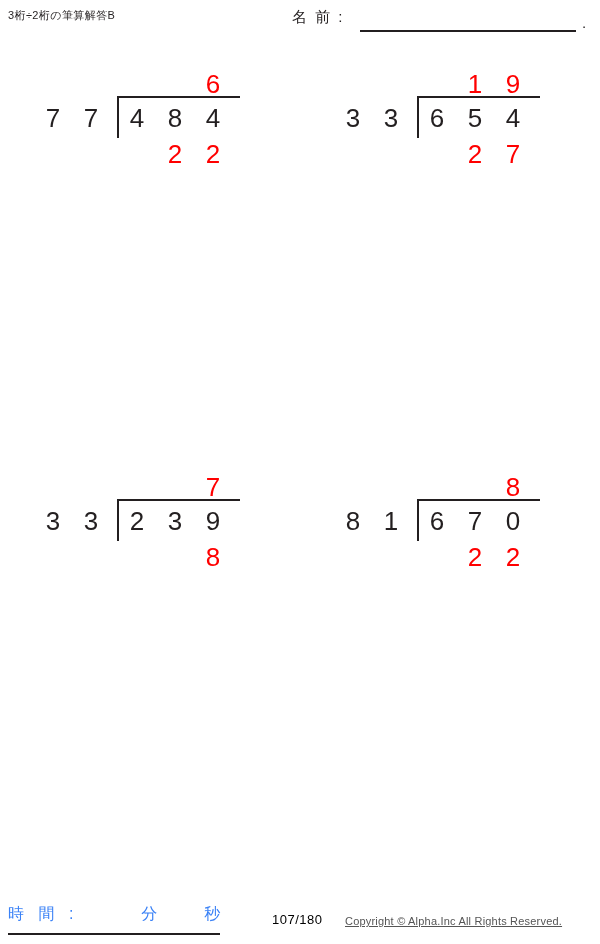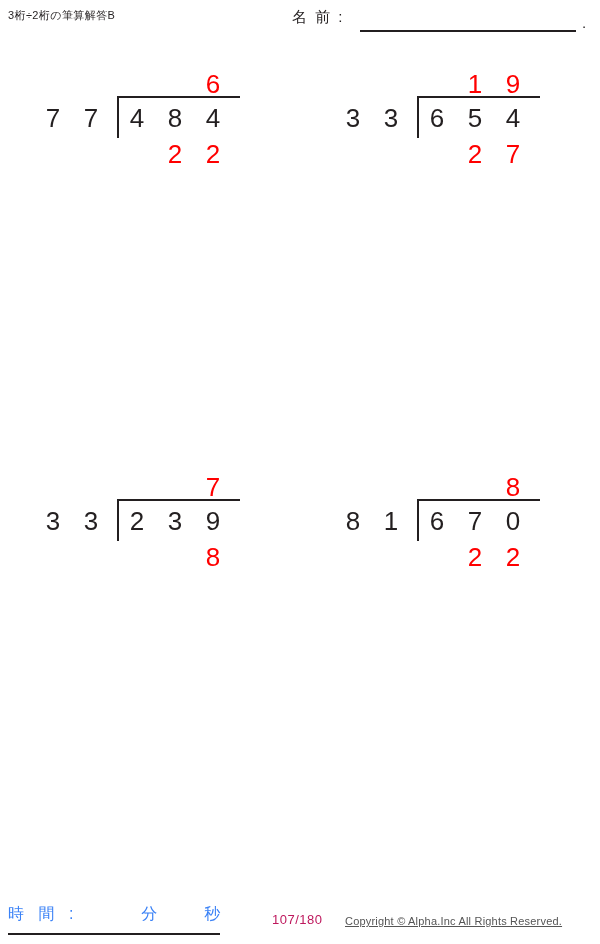--- a/index.html
+++ b/index.html
@@ -168,21 +168,21 @@
     width: 212px;
     height: 0;
     border-bottom: 2px solid #231f20;
   }
   #page-number {
     position: absolute;
     left: 272px;
     top: 14px;
     font-size: 13px;
     letter-spacing: 0.5px;
-    color: #be185d;
+    color: #000000;
   }
   #copyright {
     position: absolute;
     left: 345px;
     top: 17px;
     font-size: 11px;
     letter-spacing: 0.2px;
     color: #555555;
     white-space: nowrap;
     text-decoration: underline;

